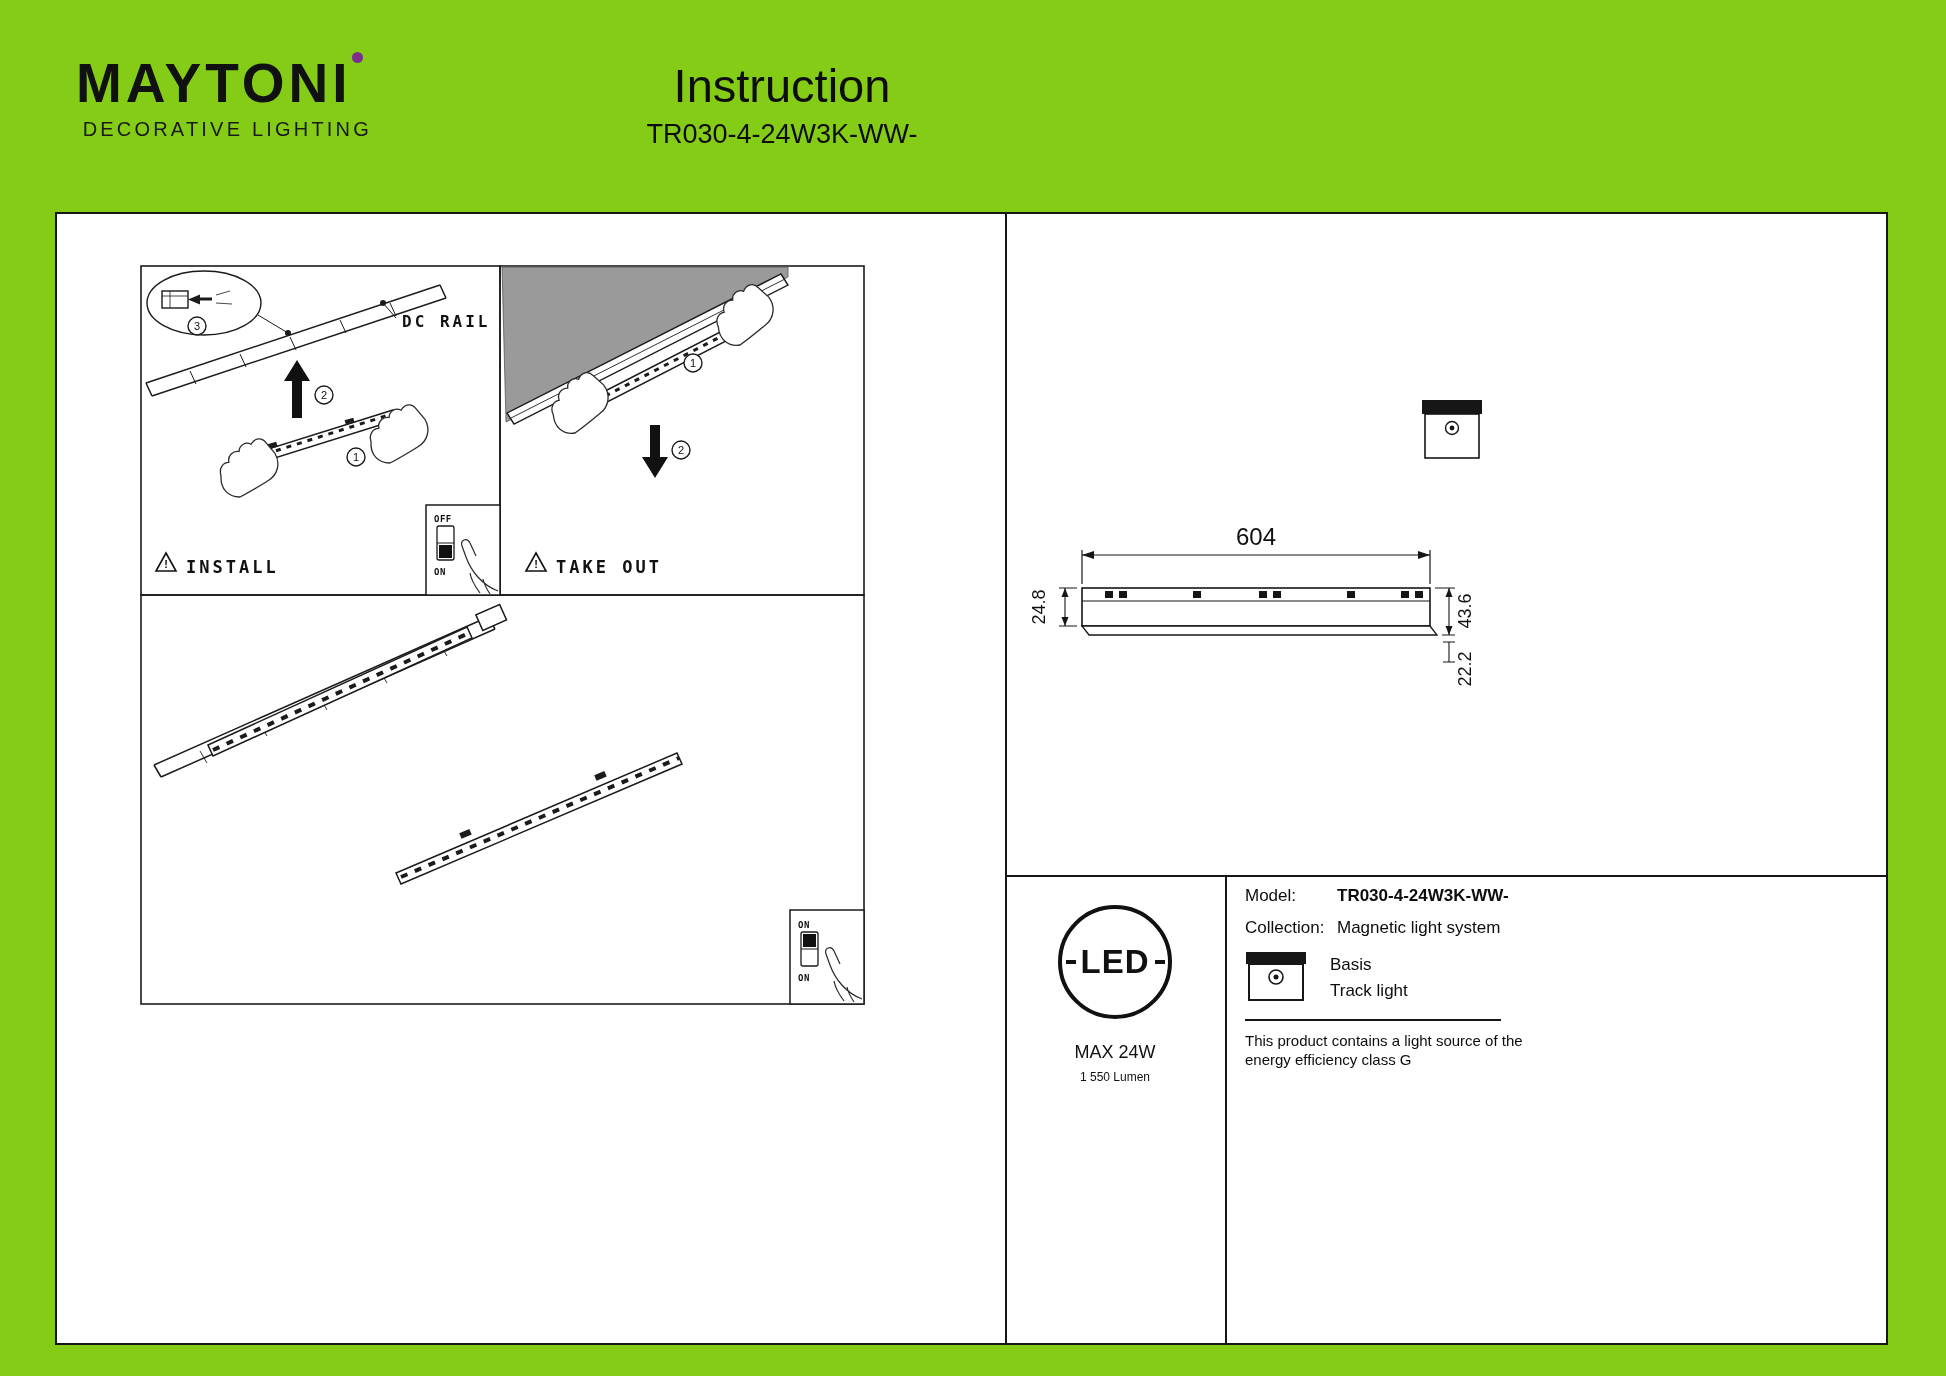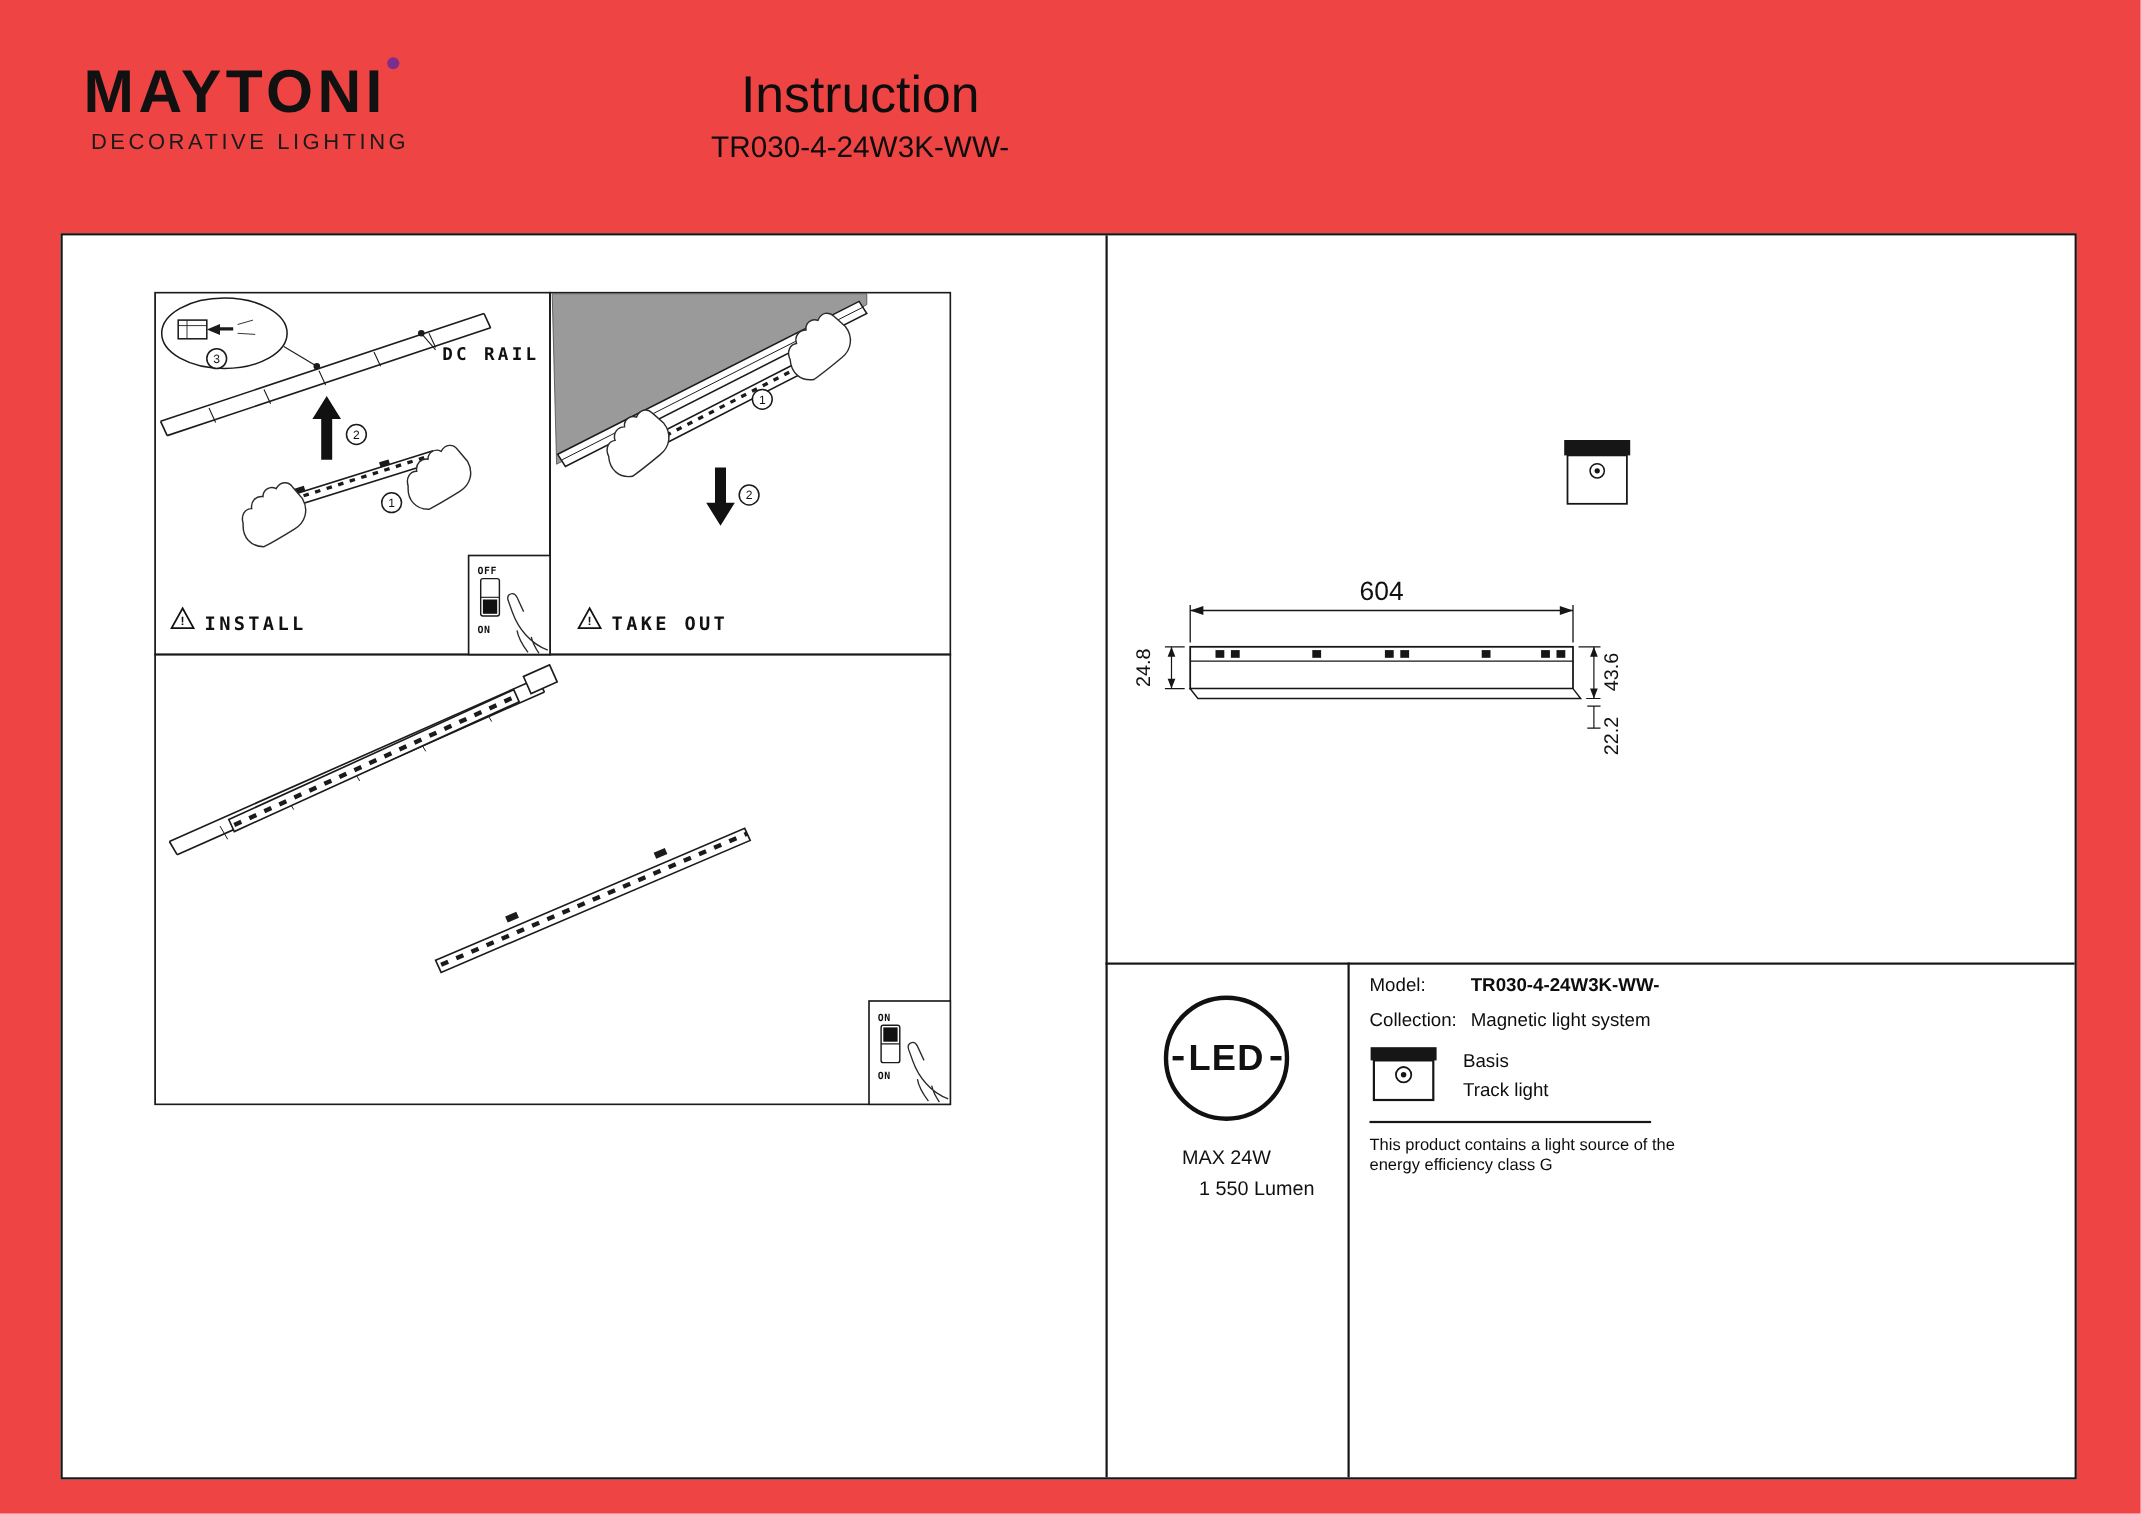--- a/index.html
+++ b/index.html
@@ -2,21 +2,21 @@
 <html><head>
 <meta charset="utf-8">
 <style>
   * { margin:0; padding:0; box-sizing:border-box; }
   html,body { background:#ffffff; }
   body {
     width:1946px; height:1376px; position:relative;
     font-family:"Liberation Sans", sans-serif; color:#111;
     overflow:hidden;
   }
-  .page { position:absolute; inset:0; background:#ef4444; }
+  .page { position:absolute; inset:0; background:#84cc16; }
 
   
   .logo { position:absolute; left:76px; top:56px; width:296px; }
   .logo-text { font-size:55px; font-weight:700; letter-spacing:4px; line-height:1; color:#111; }
   .logo-dot { position:absolute; left:276px; top:-4px; width:11px; height:11px; border-radius:50%; background:#7b2e8e; }
   .logo-tag { margin-top:7px; font-size:20px; letter-spacing:3.2px; text-align:right; color:#1a1a1a; }
 
   .titleblock { position:absolute; left:582px; top:58px; width:400px; text-align:center; }
   .title { font-size:47px; font-weight:400; color:#0d0d0d; }
   .subtitle { font-size:27px; margin-top:6px; color:#0d0d0d; }
@@ -33,21 +33,21 @@
   svg text { fill:#111; font-family:"Liberation Sans", sans-serif; }
   .tech { font-family:"DejaVu Sans Mono", monospace; font-weight:700; letter-spacing:3px; fill:#111; }
   .tech-sm { font-family:"DejaVu Sans Mono", monospace; font-weight:700; letter-spacing:0.5px; fill:#111; }
 
   
   .led-badge { position:absolute; left:1001px; top:691px; width:114px; height:114px;
                border:4px solid #111; border-radius:50%; display:flex; align-items:center; justify-content:center; gap:5px; }
   .led-dash { width:10px; height:4px; background:#111; }
   .led-text { font-size:33px; font-weight:700; letter-spacing:1px; }
   .badge-power { position:absolute; left:978px; top:828px; width:160px; text-align:center; font-size:18px; }
-  .badge-lumen { position:absolute; left:978px; top:856px; width:160px; text-align:right; font-size:18px; }
+  .badge-lumen { position:absolute; left:978px; top:856px; width:160px; text-align:center; font-size:12px; }
 
   
   .spec { position:absolute; left:1188px; top:672px; width:320px; font-size:17px; color:#0d0d0d; }
   .spec-row { display:flex; margin-bottom:12px; }
   .spec-label { width:92px; flex:0 0 92px; }
   .bold { font-weight:700; }
   .spec-type { display:flex; gap:23px; align-items:flex-start; margin-top:2px; }
   .type-labels { line-height:1.55; padding-top:2px; }
   .spec-divider { border-top:2px solid #161616; width:256px; margin:14px 0 10px 0; }
   .spec-note { width:300px; font-size:15px; line-height:1.3; }

